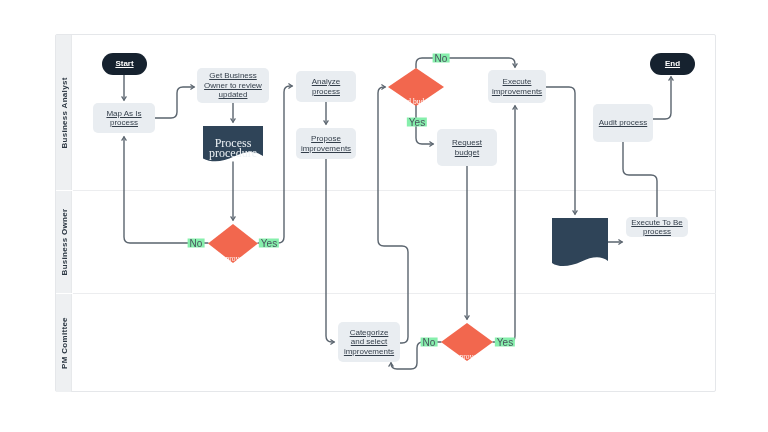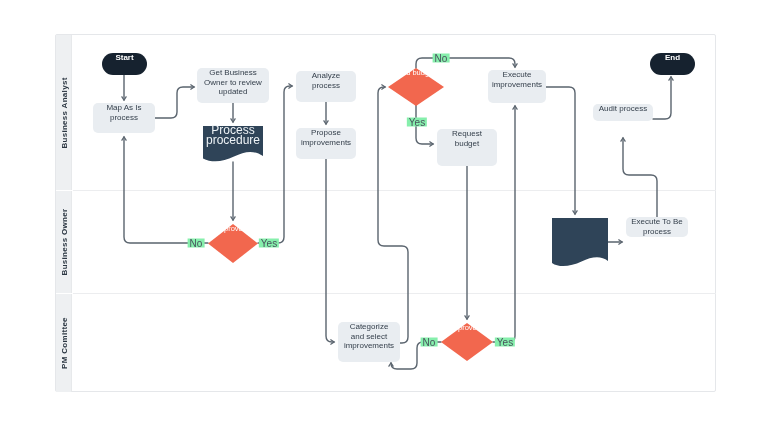--- a/index.html
+++ b/index.html
@@ -16,29 +16,29 @@
     position:absolute;left:56px;width:16px;background:#eef0f2;
     border-right:1px solid #e7e9eb;box-sizing:border-box;
   }
   .lane-cell .lt{
     position:absolute;left:50%;top:50%;
     transform:translate(-50%,-50%) rotate(-90deg);
     white-space:nowrap;font-size:8px;font-weight:bold;color:#2b3642;letter-spacing:.3px;
   }
   .divider{position:absolute;left:73px;width:643px;height:1px;background:#ecedef}
   .node{
-    position:absolute;display:flex;justify-content:center;
+    position:absolute;display:flex;align-items:center;justify-content:center;
     text-align:center;font-size:8px;line-height:9.5px;font-weight:500;color:#333e4a;
-    background:#e9edf1;border-radius:5px;
+    background:#e9edf1;border-radius:5px;text-decoration:underline;
   }
   .node span{display:block}
   .pill{background:#16222f;color:#ffffff;border-radius:11px;font-weight:600}
   .dwrap{
-    position:absolute;display:flex;align-items:flex-start;justify-content:center;
-    text-align:center;background:transparent;border-radius:0;
+    position:absolute;display:flex;align-items:flex-end;justify-content:center;
+    text-align:center;background:transparent;border-radius:0;font-family:Liberation Serif, serif;
   }
   .dbg{position:absolute;inset:0}
   .diamond-bg{background:#f2674e;clip-path:polygon(50% 0,100% 50%,50% 100%,0 50%)}
   .doc1-bg{background:#2f4458;clip-path:path("M0 0 H60 V30 C51 24 42 25 31 30.5 C20 36 9 37 0 32.5 Z")}
   .doc2-bg{background:#2f4458;clip-path:path("M0 0 H56 V43 C49 37.5 40 38.5 29.5 43.5 C19 48.5 7 50 0 45 Z")}
   .dtext{position:relative;z-index:1;font-size:12px;line-height:9.5px;font-weight:500;color:#ffffff}
   .diamond-text{font-size:7.5px}
   .doc-text{color:#eef3f6}
   .pb5{padding-bottom:5px}
   .pb7{padding-bottom:7px}
@@ -139,21 +139,21 @@
     <span>Request</span>
     <span>budget</span>
   </div>
 </div>
 <div class="node" style="left:488px;top:70px;width:58px;height:33px">
   <div>
     <span>Execute</span>
     <span>improvements</span>
   </div>
 </div>
-<div class="node" style="left:593px;top:104px;width:60px;height:17px">
+<div class="node" style="left:593px;top:104px;width:60px;height:38px">
   <span>Audit process</span>
 </div>
 <div class="node pill" style="left:650px;top:53px;width:45px;height:22px">
   <span>End</span>
 </div>
 
 <div class="dwrap" style="left:208px;top:224px;width:50px;height:39px">
   <div class="dbg diamond-bg"></div>
   <span class="dtext diamond-text">Approved?</span>
 </div>

